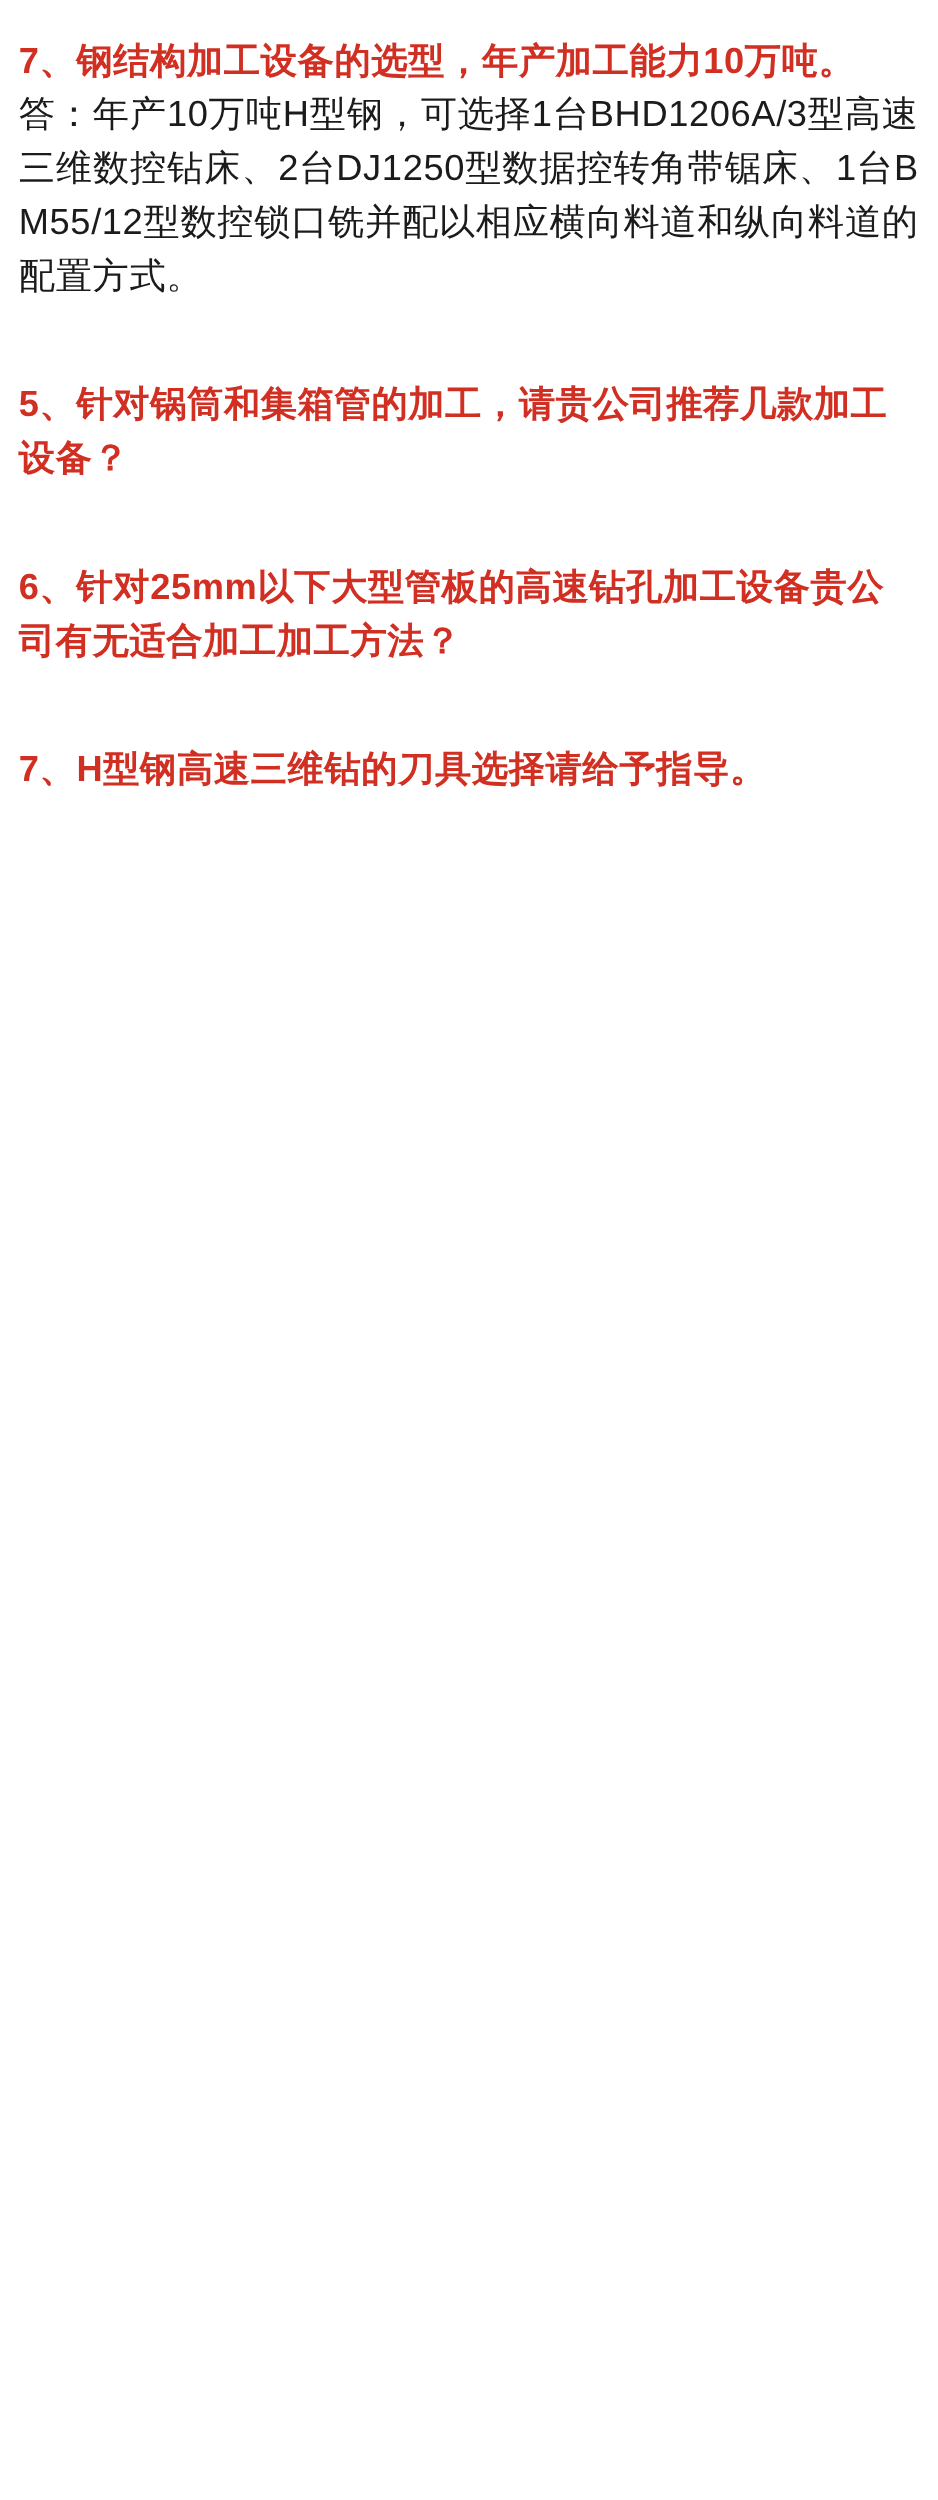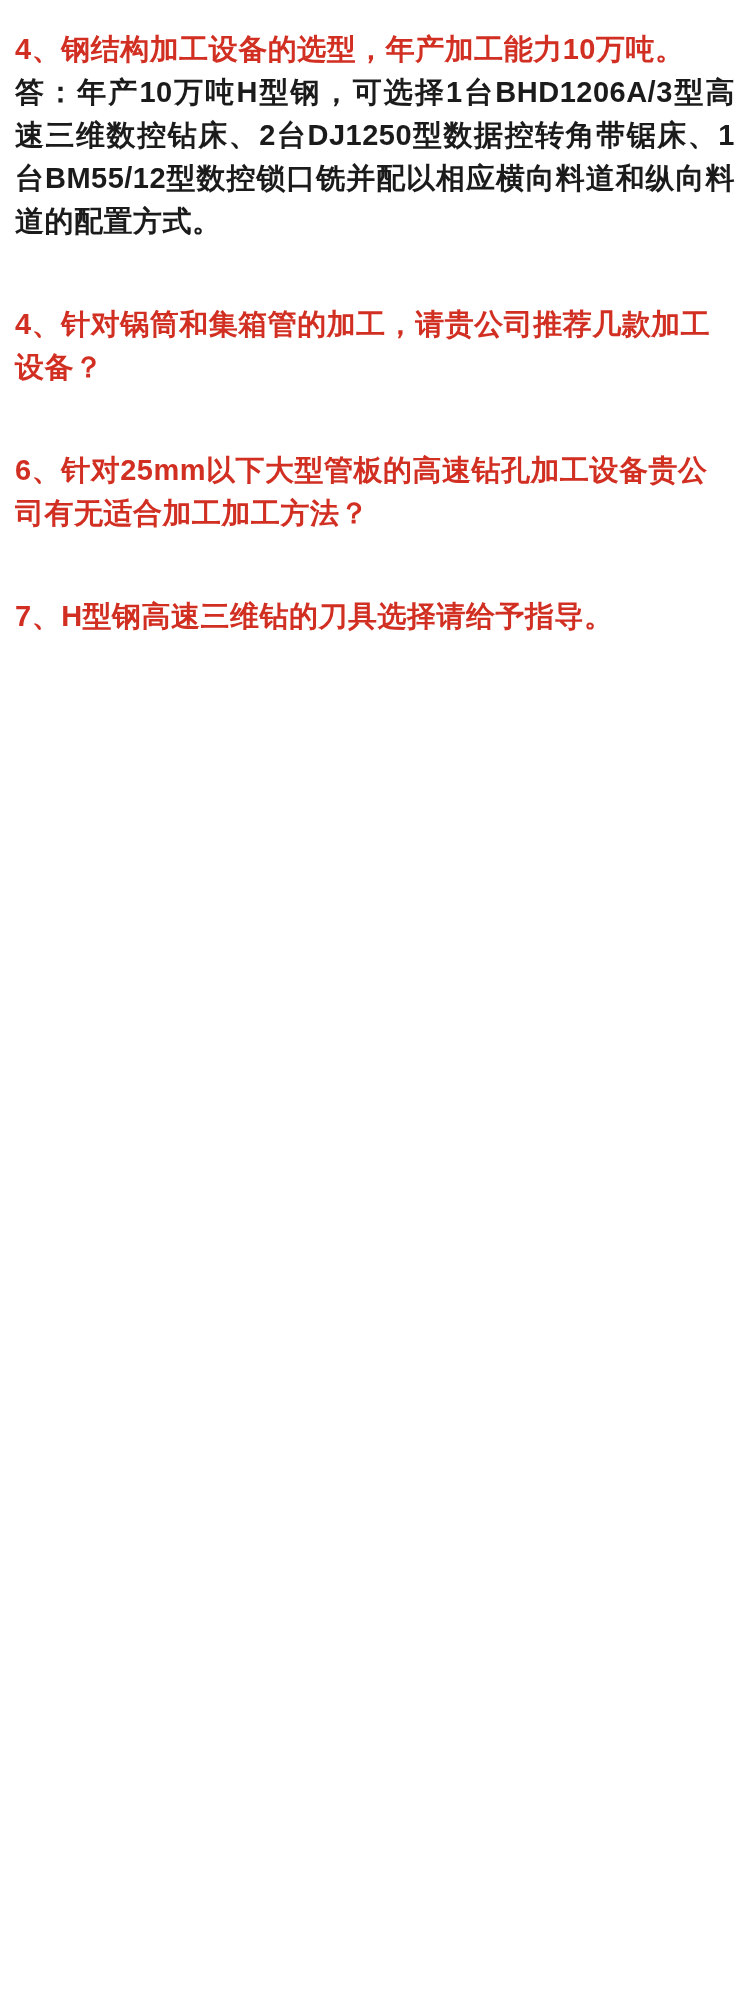--- a/index.html
+++ b/index.html
@@ -34,41 +34,41 @@
     line-height: 43px;
     font-weight: 700;
     letter-spacing: 0.5px;
     text-align: left;
   }
   .answer {
     margin: 0;
     color: #1b1b1b;
     font-size: 29px;
     line-height: 43px;
-    font-weight: 700;
+    font-weight: 400;
     letter-spacing: 0.5px;
     text-align: justify;
     text-justify: inter-character;
     word-break: break-all;
   }
 </style>
 </head>
 <body>
 
 <main class="page">
 
   <section class="qa-section">
-    <p class="question">4、钢结构加工设备的选型，年产加工能力10万吨。</p>
+    <p class="question">7、钢结构加工设备的选型，年产加工能力10万吨。</p>
     <p class="answer">答：年产10万吨H型钢，可选择1台BHD1206A/3型高速三维数控钻床、2台DJ1250型数据控转角带锯床、1台BM55/12型数控锁口铣并配以相应横向料道和纵向料道的配置方式。</p>
   </section>
 
 
 
   <section class="qa-section">
-    <p class="question">4、针对锅筒和集箱管的加工，请贵公司推荐几款加工设备？</p>
+    <p class="question">5、针对锅筒和集箱管的加工，请贵公司推荐几款加工设备？</p>
   </section>
 
   <section class="qa-section">
     <p class="question">6、针对25mm以下大型管板的高速钻孔加工设备贵公司有无适合加工加工方法？</p>
   </section>
 
   <section class="qa-section">
     <p class="question">7、H型钢高速三维钻的刀具选择请给予指导。</p>
   </section>
 

